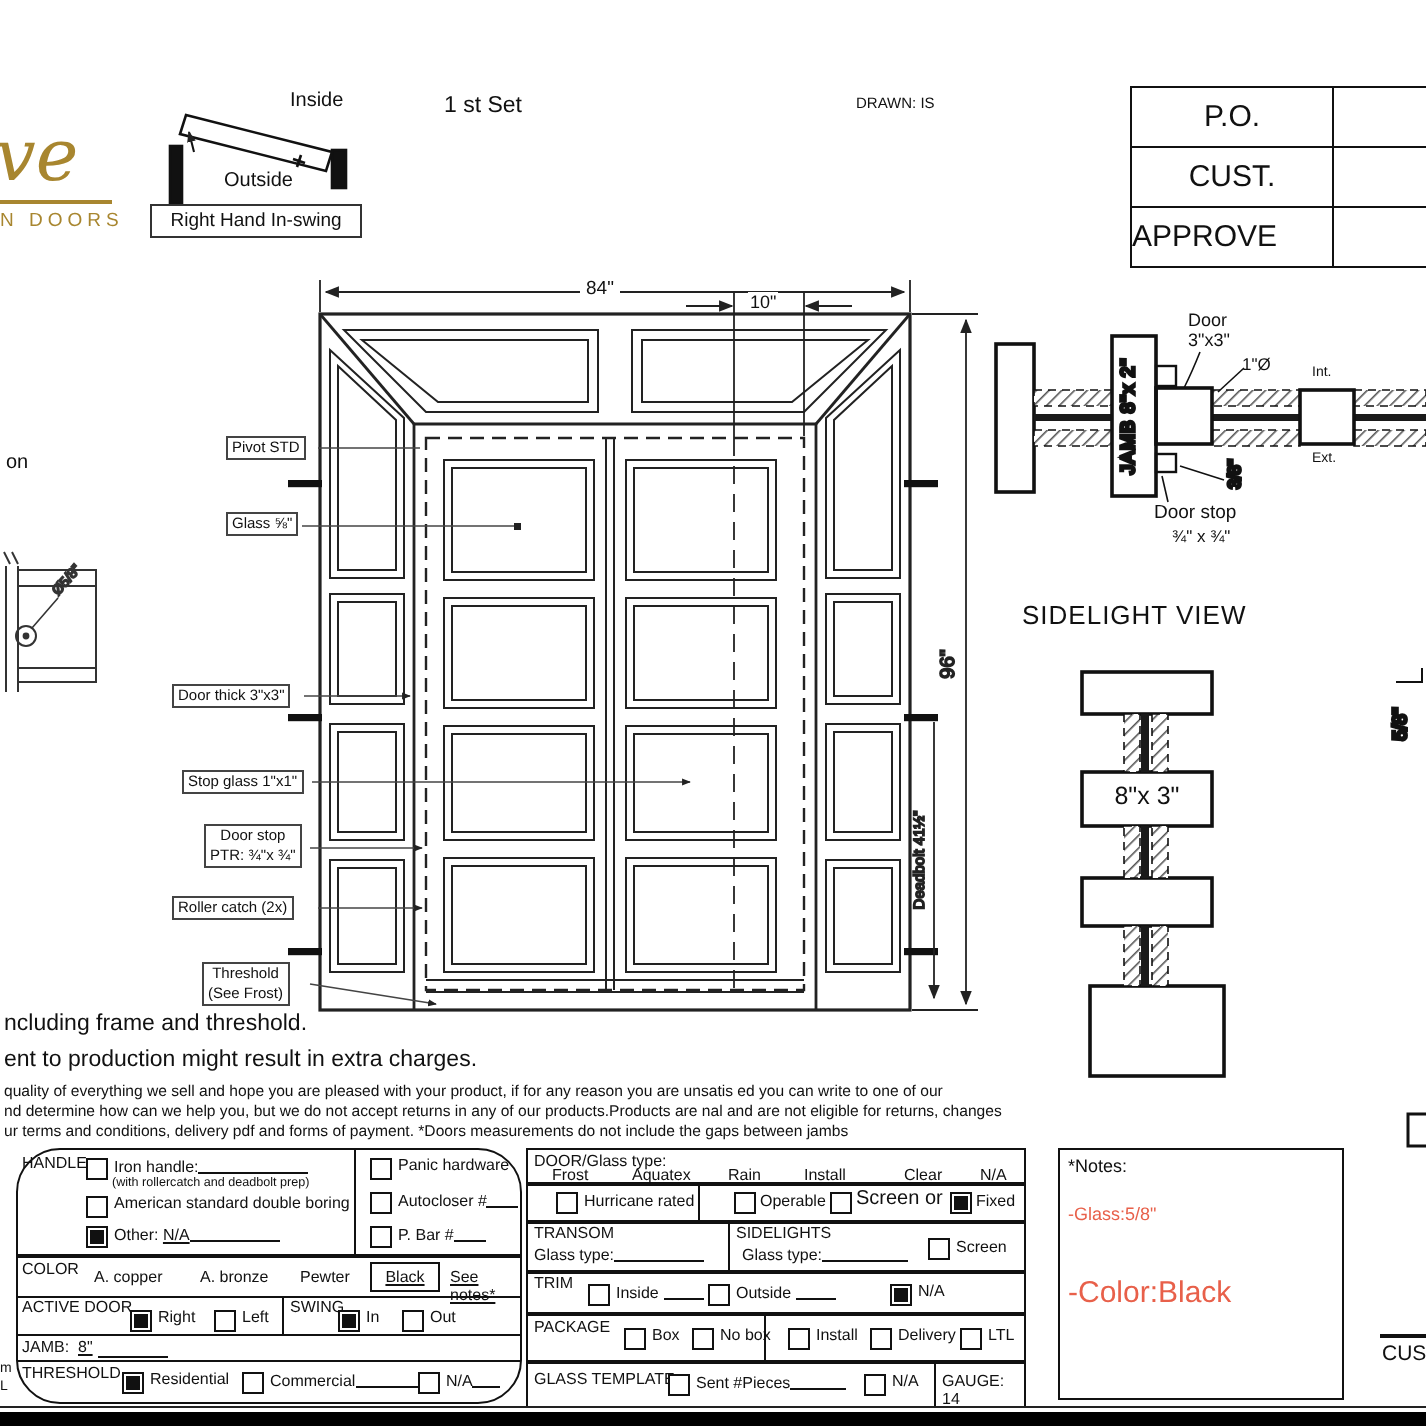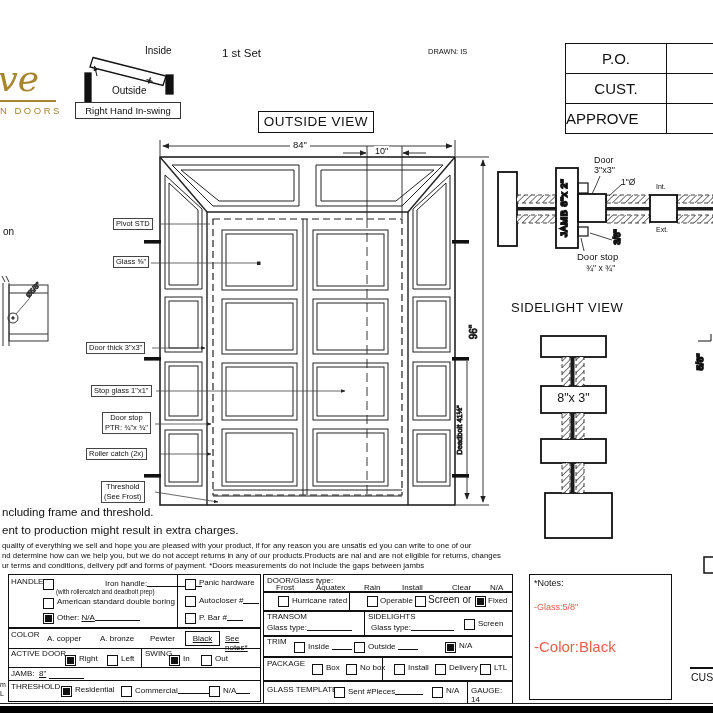--- a/index.html
+++ b/index.html
@@ -224,21 +224,20 @@
     <div style="display:flex;border-bottom:1.7px solid #111;height:29px;">
       <div style="width:100px;border-right:1.7px solid #111;text-align:center;line-height:29px;font-size:15px;">CUST.</div>
       <div style="flex:1;"></div>
     </div>
     <div style="display:flex;height:29px;">
       <div style="width:100px;border-right:1.7px solid #111;text-align:left;line-height:29px;font-size:15px;">APPROVE</div>
       <div style="flex:1;"></div>
     </div>
   </div>
 
-  <div class="abs" style="left:258px;top:111px;width:114px;height:20px;border:1.5px solid #111;font-size:13.5px;text-align:center;line-height:20px;letter-spacing:0.5px;">OUTSIDE VIEW</div>
   <div class="abs" style="left:290px;top:139px;font-size:9.5px;background:#fff;padding:0 3px;">84"</div>
   <div class="abs" style="left:374px;top:146px;font-size:9px;background:#fff;padding:0 1px;">10"</div>
 
   <div class="callout" style="left:113px;top:218px;">Pivot STD</div>
   <div class="callout" style="left:113px;top:256px;">Glass ⅝"</div>
   <div class="callout" style="left:86px;top:342px;">Door thick 3"x3"</div>
   <div class="callout" style="left:91px;top:385px;">Stop glass 1"x1"</div>
   <div class="callout" style="left:102px;top:412px;">
     <div>Door stop</div>
     <div>PTR: ¾"x ¾"</div>
@@ -263,31 +262,31 @@
   <div class="abs" style="left:541px;top:391px;width:65px;font-size:12.5px;text-align:center;">8"x 3"</div>
 
   <div class="abs" style="left:3px;top:226px;font-size:10px;">on</div>
 
   <div class="abs" style="left:2px;top:506px;font-size:11.5px;">ncluding frame and threshold.</div>
   <div class="abs" style="left:2px;top:524px;font-size:11.5px;">ent to production might result in extra charges.</div>
   <div class="abs" style="left:2px;top:551px;font-size:7.8px;">nd determine how can we help you, but we do not accept returns in any of our products.Products are    nal and are not eligible for returns, changes</div>
   <div class="abs" style="left:2px;top:541px;font-size:7.8px;">quality of everything we sell and hope you are pleased with your product, if for any reason you are unsatis    ed you can write to one of our</div>
   <div class="abs" style="left:2px;top:561px;font-size:7.8px;">ur terms and conditions, delivery pdf and forms of payment. *Doors measurements do not include the gaps between jambs</div>
 
-  <div class="box" style="left:8px;top:574px;width:251px;height:126px;">
+  <div class="box" style="left:8px;top:574px;width:251px;height:126px;border-radius:22px;">
     <div class="vline" style="left:168px;top:0;height:52px;"></div>
     <div class="hline" style="top:52px;left:0;right:0;border-top-width:2px;"></div>
     <div class="hline" style="top:73px;left:0;right:0;"></div>
     <div class="hline" style="top:92px;left:0;right:0;"></div>
     <div class="hline" style="top:105px;left:0;right:0;"></div>
     <div class="vline" style="left:132px;top:73px;height:19px;"></div>
 
     <div class="lbl" style="left:2px;top:2px;">HANDLE</div>
     <div class="cb" style="left:34px;top:4px;"></div>
-    <div class="lbl" style="left:48px;top:3px;margin-left:48px;"><span>Iron handle:</span><span class="bl" style="width:55px;"></span></div>
+    <div class="lbl" style="left:48px;top:3px;"><span>Iron handle:</span><span class="bl" style="width:55px;"></span></div>
     <div class="lbl fs7" style="left:47px;top:13px;font-size:6.3px;">(with rollercatch and deadbolt prep)</div>
     <div class="cb" style="left:34px;top:23px;"></div>
     <div class="lbl" style="left:48px;top:22px;">American standard double boring</div>
     <div class="cb filled" style="left:34px;top:38px;"></div>
     <div class="lbl" style="left:48px;top:37px;"><span>Other:</span> <span class="u">N/A</span><span class="bl" style="width:45px;"></span></div>
     <div class="cb" style="left:176px;top:4px;"></div>
     <div class="lbl" style="left:190px;top:3px;">Panic hardware</div>
     <div class="cb" style="left:176px;top:21px;"></div>
     <div class="lbl" style="left:190px;top:20px;"><span>Autocloser #</span><span class="bl" style="width:16px;"></span></div>
     <div class="cb" style="left:176px;top:38px;"></div>

